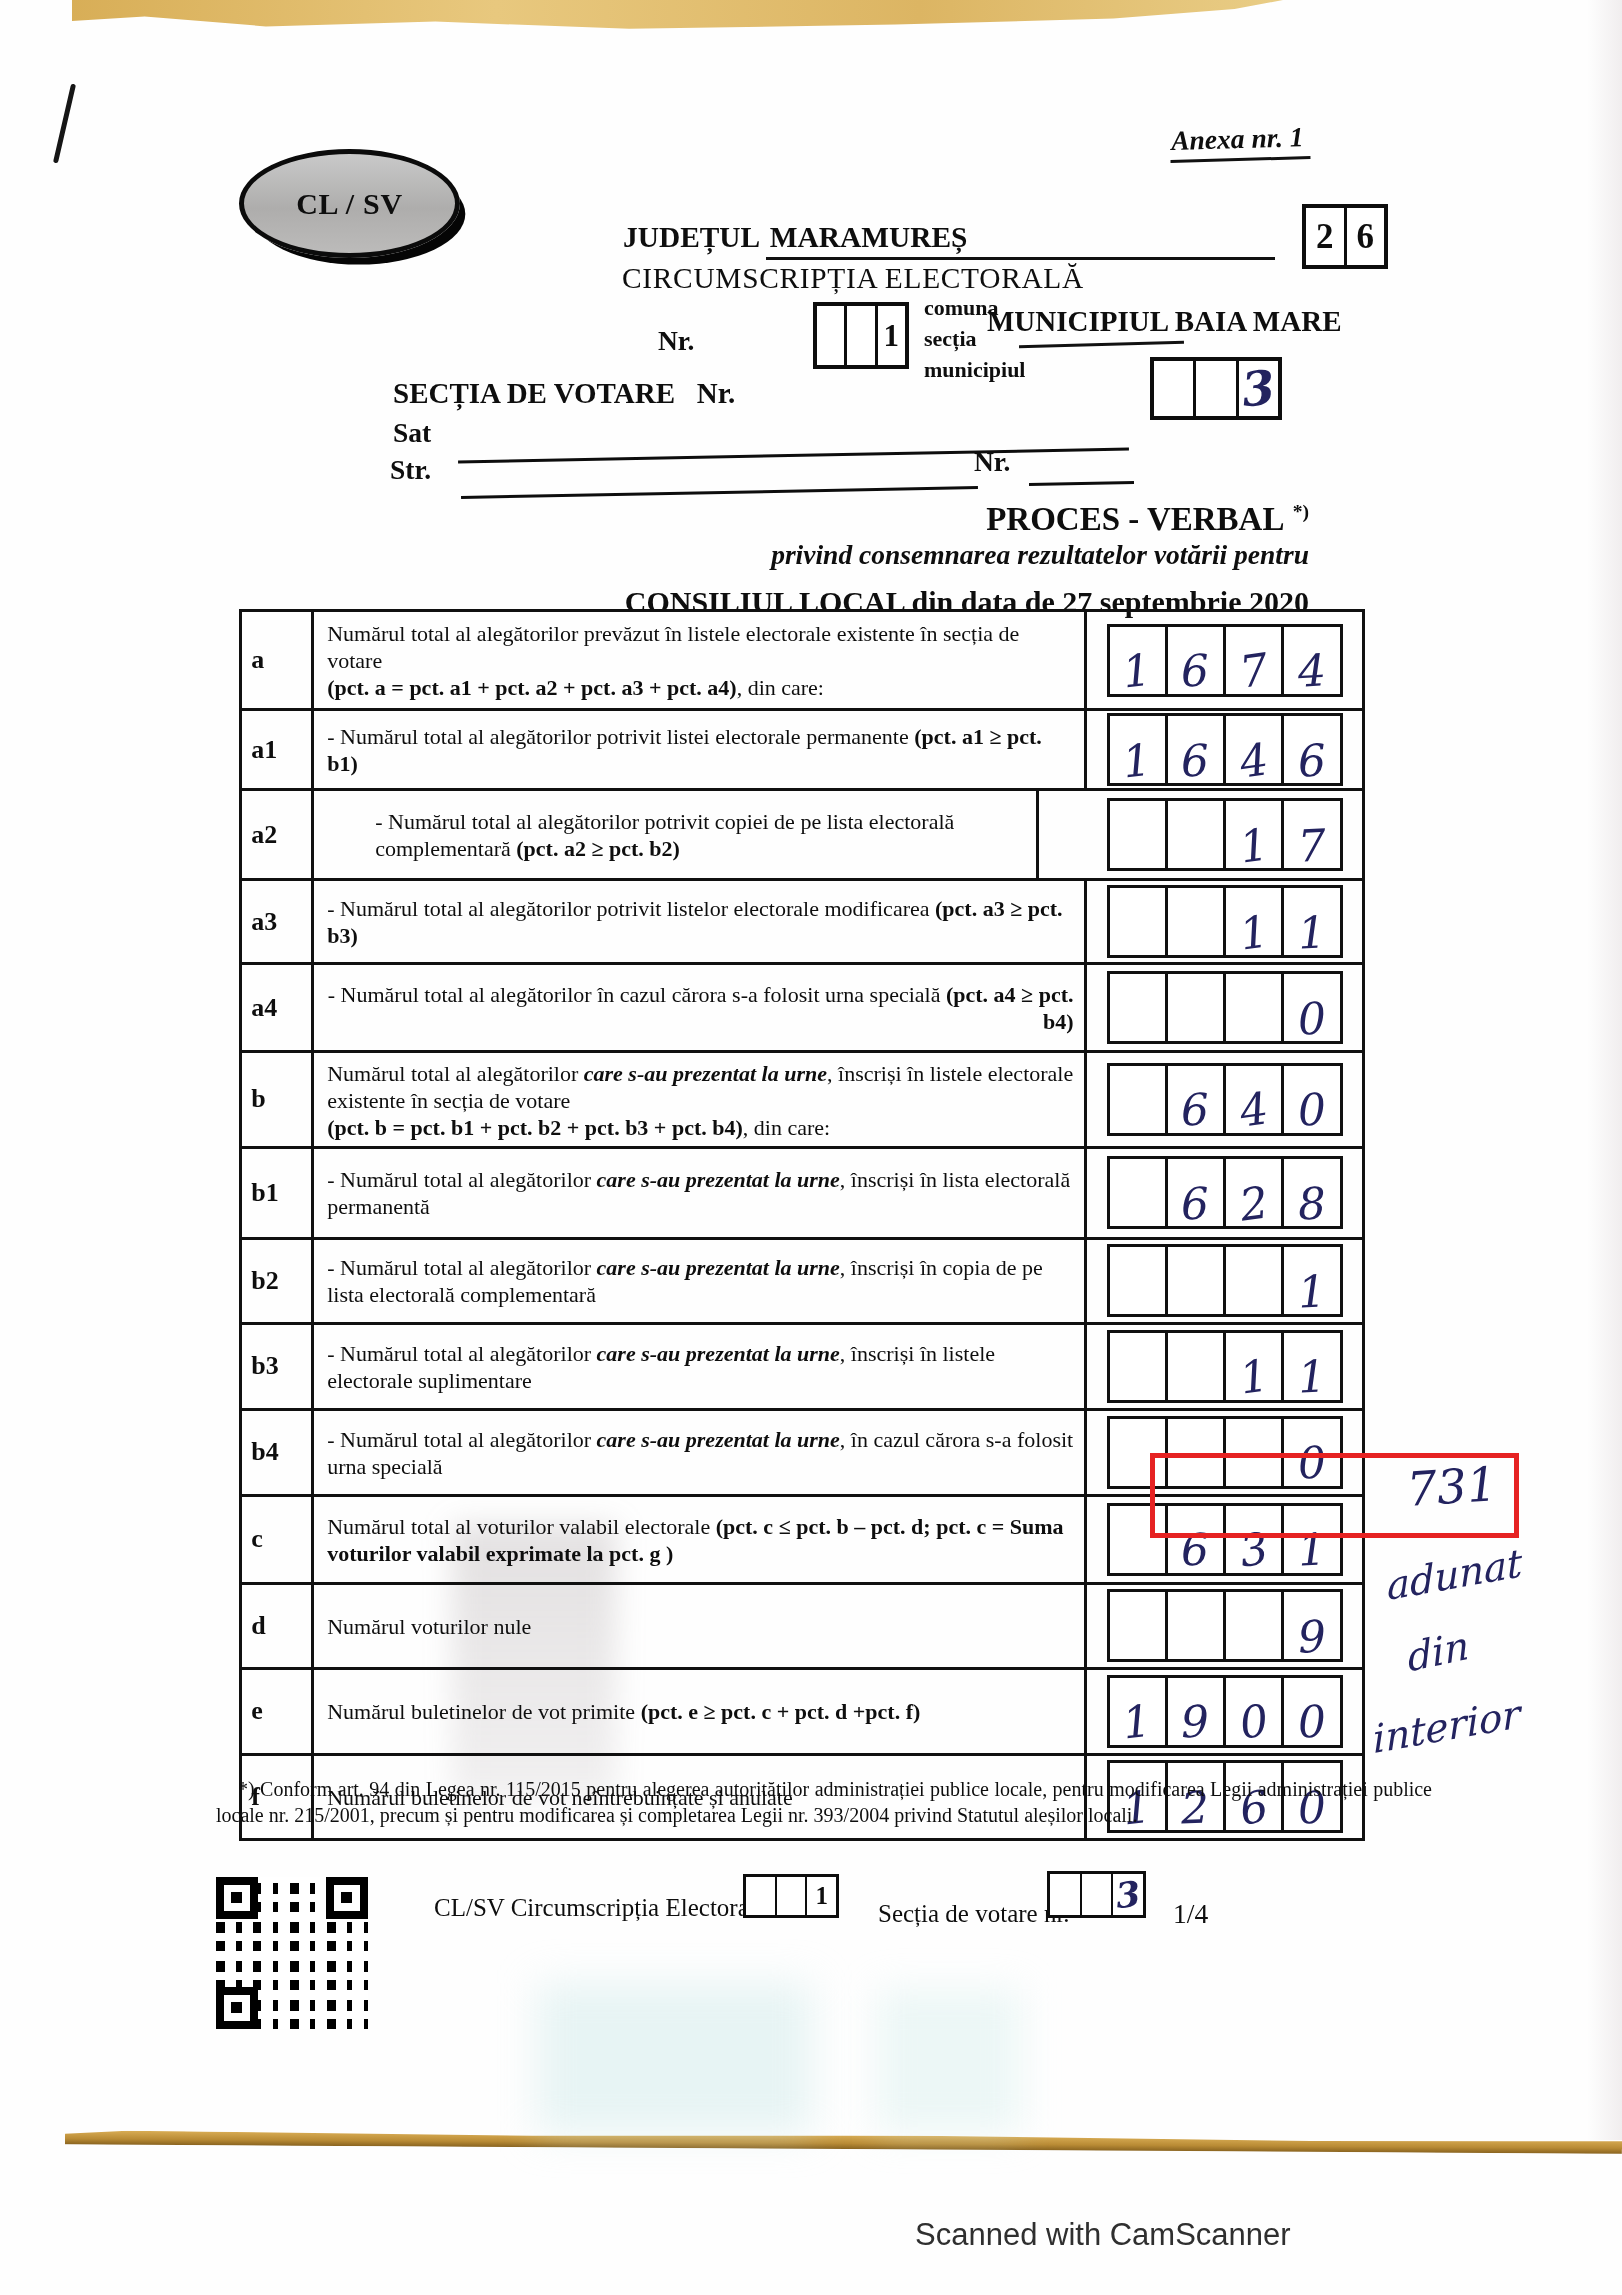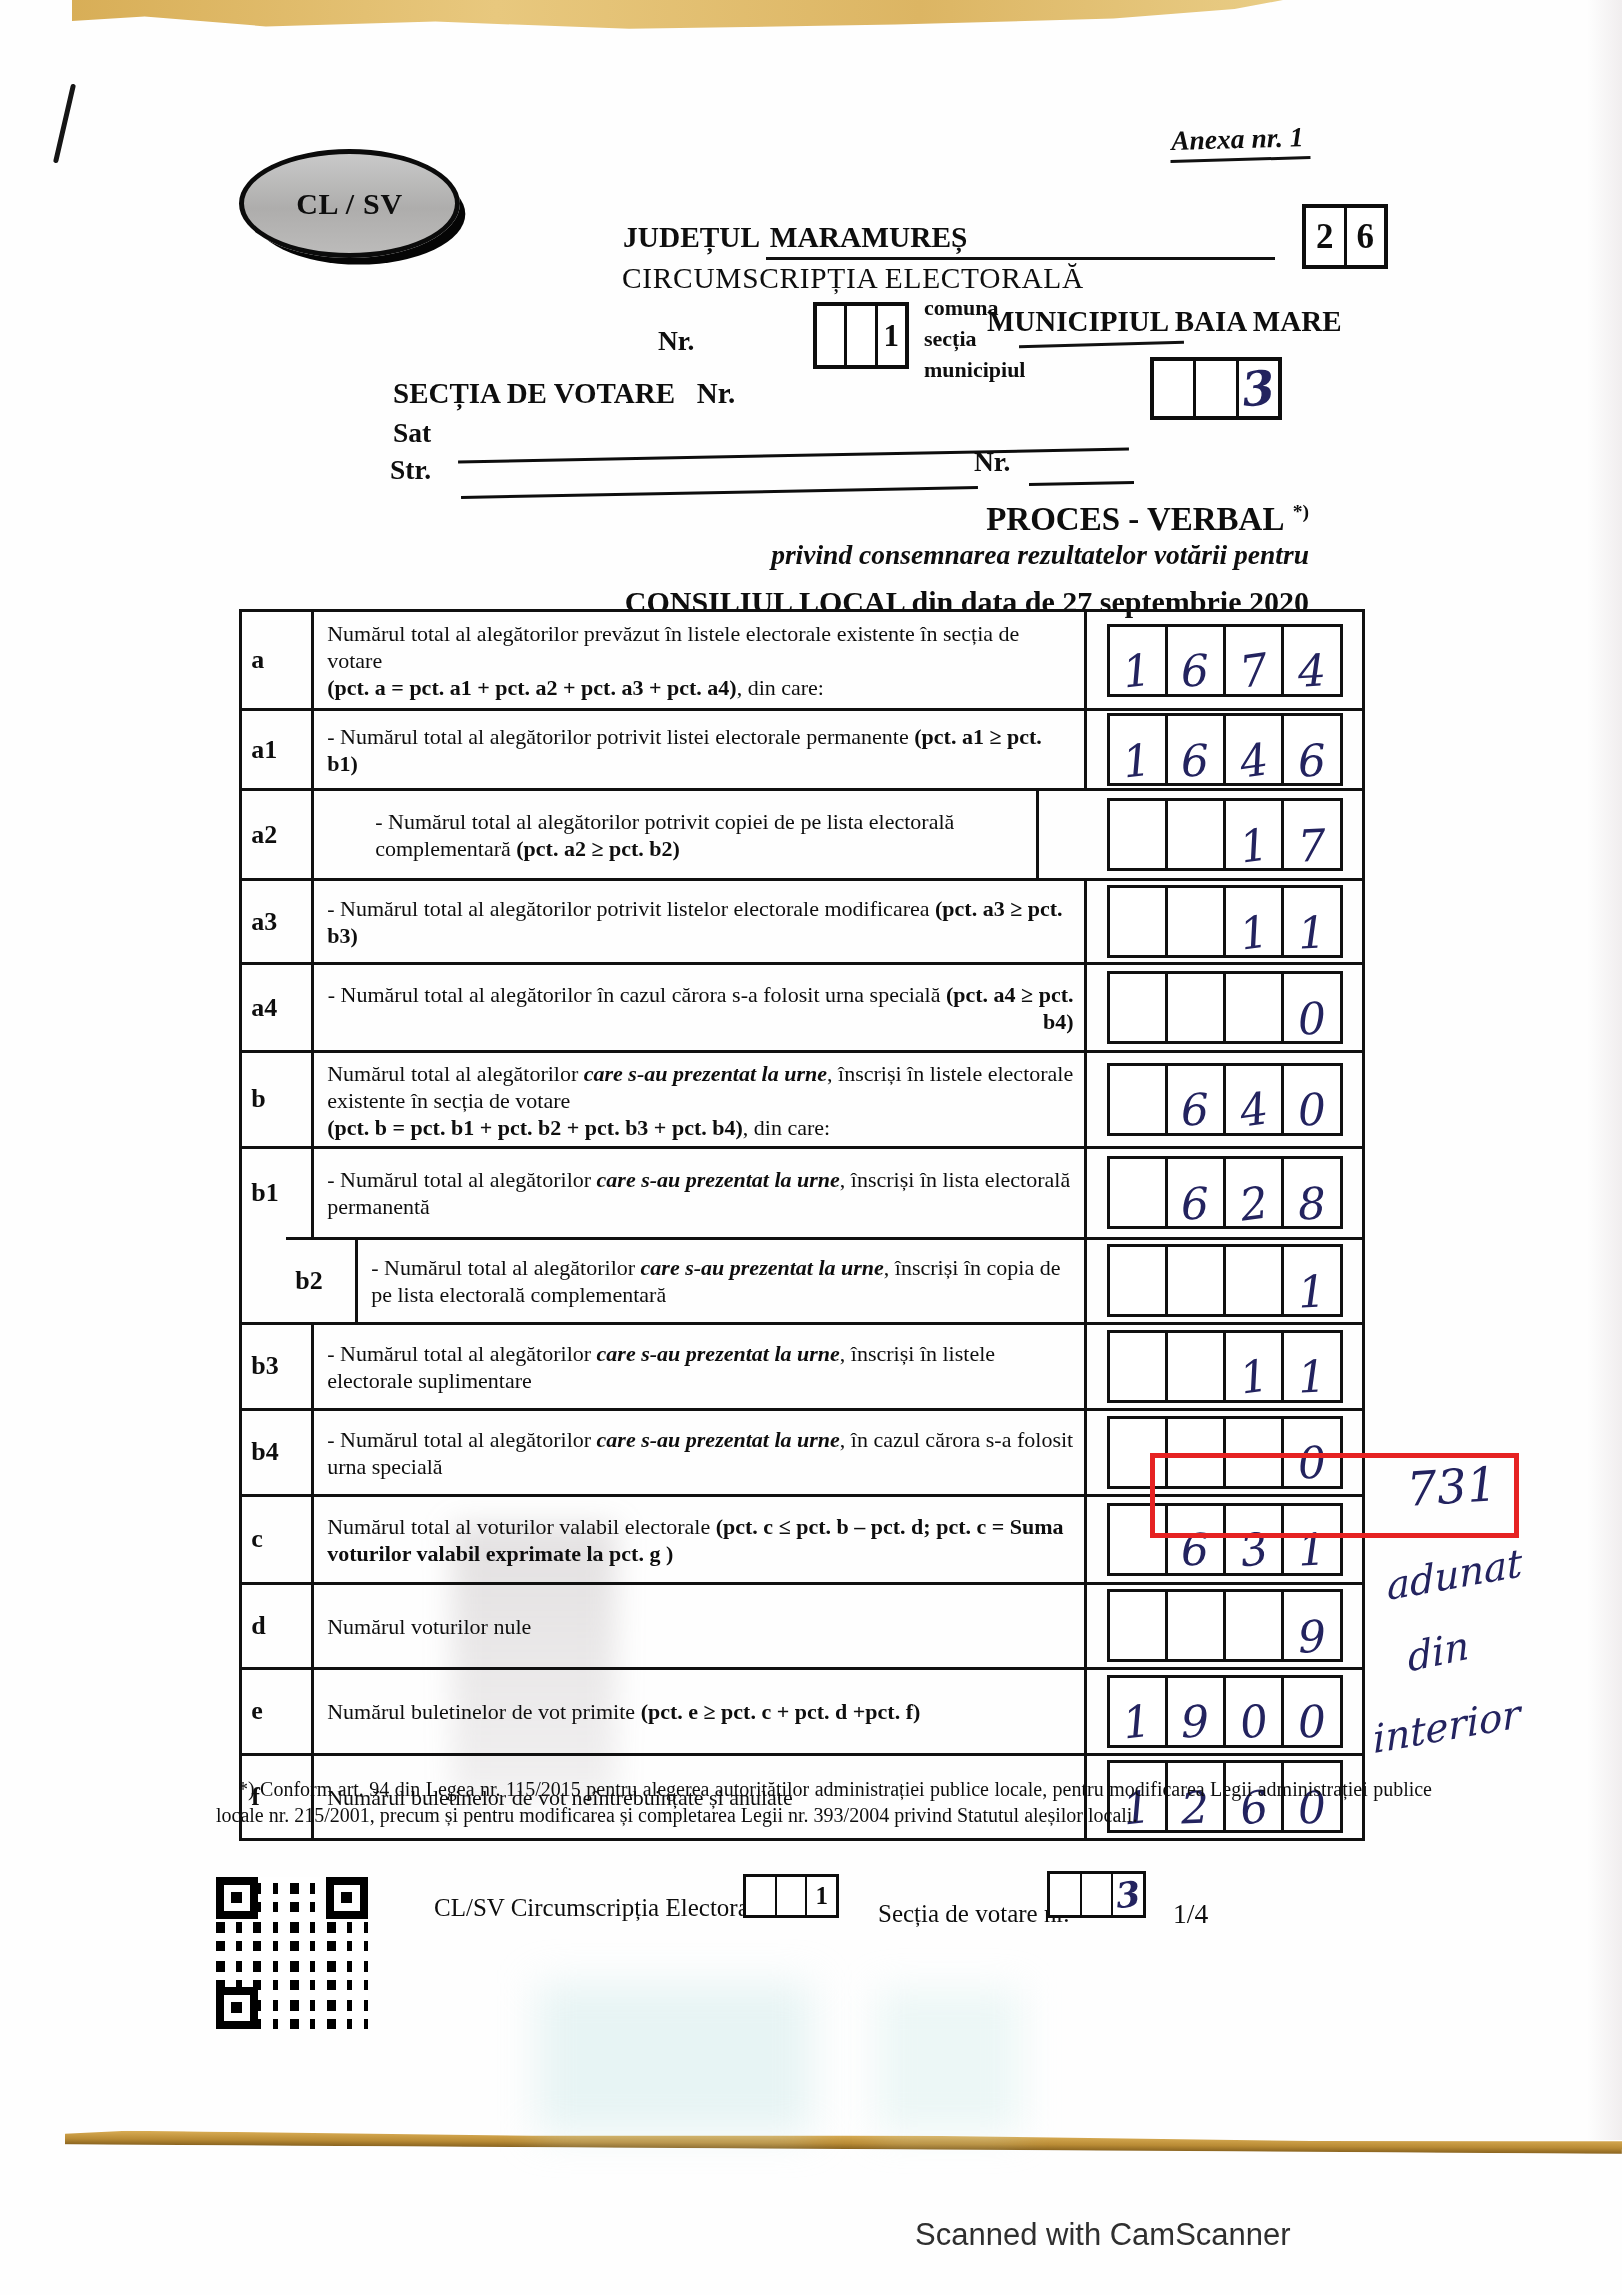--- a/index.html
+++ b/index.html
@@ -77,21 +77,21 @@
   .digit-box{display:flex;width:230px;height:67px;border:3.9px solid #101010;background:#fff;}
   .digit-cell{flex:1;border-left:3.3px solid #101010;display:flex;align-items:flex-end;justify-content:center;overflow:visible;}
   .digit-cell:first-child{border-left:none;}
   .ink{font-family:"DejaVu Serif",serif;font-style:italic;color:#23235f;}
   .digit{font-size:44px;line-height:0.98;padding-bottom:1.3px;display:inline-block;}
   .digit-cell:nth-child(1) .digit{transform:rotate(-6deg);}
   .digit-cell:nth-child(2) .digit{transform:rotate(-2deg);}
   .digit-cell:nth-child(3) .digit{transform:rotate(-8deg);}
   .digit-cell:nth-child(4) .digit{transform:rotate(-3deg);}
   .r-a{min-height:96px;}.r-a1{min-height:77px;}.r-a2{min-height:87px;gap:48px;}.r-a3{min-height:81px;}
-  .r-a4{min-height:85px;text-align:right;}.r-b{min-height:76px;}.r-b1{min-height:88px;}.r-b2{min-height:82px;margin-left:44px;}
+  .r-a4{min-height:85px;text-align:right;}.r-b{min-height:76px;}.r-b1{min-height:88px;}.r-b2{min-height:82px;}
   .r-b3{min-height:83px;}.r-b4{min-height:83px;}.r-c{min-height:85px;}.r-d{min-height:82px;}
   .r-e{min-height:83px;}.r-f{min-height:82px;}
 
   
   .red-box{position:absolute;left:1150px;top:1453px;width:359px;height:75px;border:5.9px solid #e62222;z-index:6;}
   .corrected{position:absolute;left:1407px;top:1459px;font-size:47px;z-index:7;transform:rotate(-4deg);}
   .side-note{position:absolute;font-size:39px;z-index:5;}
   .note-l1{left:1386px;top:1552px;transform:rotate(-10deg) skewX(-8deg);}
   .note-l2{left:1407px;top:1629px;transform:rotate(-12deg) skewX(-8deg);}
   .note-l3{left:1372px;top:1704px;transform:rotate(-10deg) skewX(-8deg);}

